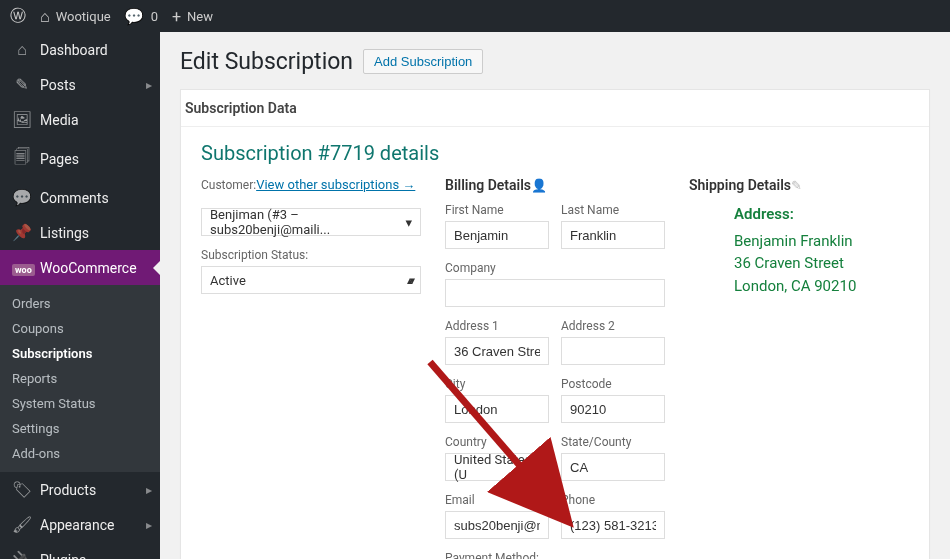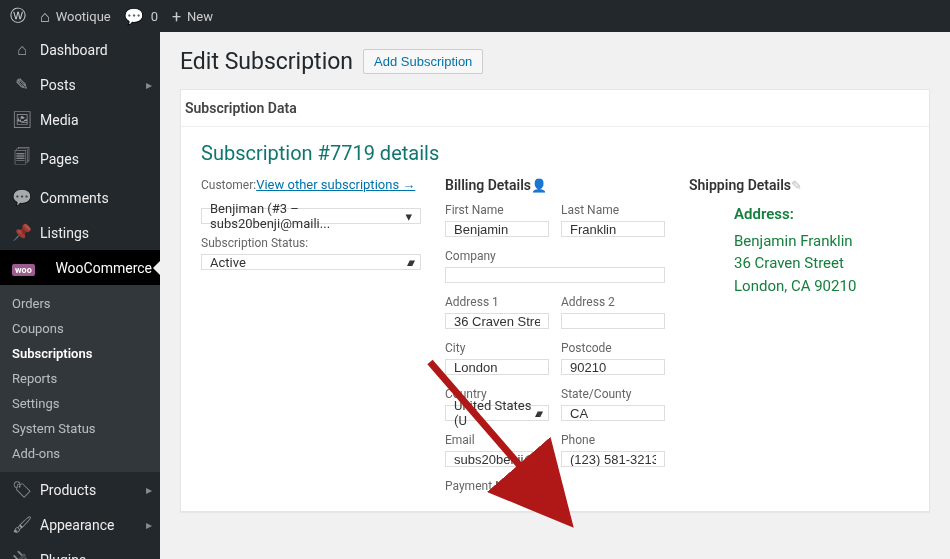--- a/index.html
+++ b/index.html
@@ -3,40 +3,40 @@
 <meta charset="utf-8">
 <style>
 * { box-sizing: border-box; margin: 0; padding: 0; }
 body { font-family: -apple-system, BlinkMacSystemFont, "Segoe UI", Roboto, sans-serif; font-size: 13px; color: #444; background: #f1f1f1; width: 950px; height: 559px; overflow: hidden; }
 .adminbar { background: #23282d; color: #ccc; height: 32px; display: flex; align-items: center; padding: 0 10px; font-size: 13px; gap: 14px; }
 .adminbar .ab-item { display: flex; align-items: center; gap: 6px; cursor: pointer; }
 .adminbar .ab-icon { font-size: 16px; }
 .main { display: flex; height: 527px; }
 .sidebar { width: 160px; background: #23282d; color: #eee; font-size: 14px; overflow: hidden; }
 .sidebar .menu-item { padding: 8px 8px 8px 12px; display: flex; align-items: center; gap: 8px; cursor: pointer; color: #eee; }
-.sidebar .menu-item.current { background: #000000; color: #fff; position: relative; justify-content: space-between; }
+.sidebar .menu-item.current { background: #701a75; color: #fff; position: relative; }
 .sidebar .menu-item.current::after { content: ""; position: absolute; right: -1px; top: 50%; transform: translateY(-50%); border: 8px solid transparent; border-right-color: #f1f1f1; }
 .sidebar .sub { background: #32373c; padding: 6px 0; }
 .sidebar .sub .sub-item { padding: 5px 12px; font-size: 13px; color: rgba(240,245,250,0.7); cursor: pointer; }
 .sidebar .sub .sub-item.current { color: #fff; font-weight: 600; }
 .sidebar .mi-icon { width: 20px; display: inline-block; text-align: center; font-size: 16px; opacity: 0.6; }
 .sidebar .menu-item.current .mi-icon { opacity: 1; }
 .sidebar .arrow { margin-left: auto; font-size: 12px; opacity: 0.5; }
 .content { flex: 1; background: #f1f1f1; padding: 10px 20px; overflow: auto; position: relative; }
 h1.page-title { font-size: 23px; font-weight: 400; color: #23282d; display: flex; align-items: center; gap: 10px; margin: 6px 0 14px; }
 .page-title .add-btn { background: #f7f7f7; border: 1px solid #ccc; padding: 4px 10px; font-size: 13px; color: #0073aa; cursor: pointer; border-radius: 2px; }
 .postbox { background: #fff; border: 1px solid #e5e5e5; box-shadow: 0 1px 1px rgba(0,0,0,.04); }
 .postbox .hndle { border-bottom: 1px solid #eee; padding: 10px 4px; font-weight: 600; font-size: 14px; }
 .inside { padding: 14px 20px; }
 .sub-heading { font-size: 20px; color: #0f766e; font-weight: 400; margin-bottom: 12px; }
 .cols { display: flex; gap: 24px; }
 .col { flex: 1; min-width: 0; }
 .label { font-size: 12px; color: #666; margin-bottom: 4px; display: block; }
 .field { margin-bottom: 12px; }
-.input, select, .select-like { width: 100%; border: 1px solid #ddd; background: #fff; padding: 5px 8px; font-size: 13px; height: 16px; color: #333; }
+.input, select, .select-like { width: 100%; border: 1px solid #ddd; background: #fff; padding: 5px 8px; font-size: 13px; height: 28px; color: #333; }
 .select-like { display: flex; align-items: center; justify-content: space-between; }
 .row-2 { display: flex; gap: 12px; }
 .row-2 .field { flex: 1; }
 .col-head { display: flex; justify-content: flex-start; align-items: center; margin-bottom: 10px; }
 .col-head h3 { font-size: 14px; font-weight: 600; color: #333; }
 .col-head .edit-icon { color: #bbb; cursor: pointer; }
 a.link { color: #0073aa; text-decoration: underline; cursor: pointer; }
 .cust-top { display: flex; justify-content: flex-start; align-items: baseline; margin-bottom: 12px; }
 .shipping-addr { font-size: 15px; color: #15803d; line-height: 1.5; margin-left: 45px; }
 .addr-label { font-weight: 600; margin-bottom: 4px; }
@@ -93,22 +93,22 @@
       </div>
       <div class="menu-item current">
         <span class="mi-icon"><span style="background:#9b5c8f;color:#fff;font-size:9px;padding:1px 3px;border-radius:2px;font-weight:bold;">woo</span></span>
         <span>WooCommerce</span>
       </div>
       <div class="sub">
         <div class="sub-item">Orders</div>
         <div class="sub-item">Coupons</div>
         <div class="sub-item current">Subscriptions</div>
         <div class="sub-item">Reports</div>
+        <div class="sub-item">System Status</div>
         <div class="sub-item">Settings</div>
-        <div class="sub-item">System Status</div>
         <div class="sub-item">Add-ons</div>
       </div>
       <div class="menu-item">
         <span class="mi-icon">🏷</span>
         <span>Products</span>
         <span class="arrow">▸</span>
       </div>
       <div class="menu-item">
         <span class="mi-icon">🖌</span>
         <span>Appearance</span>

